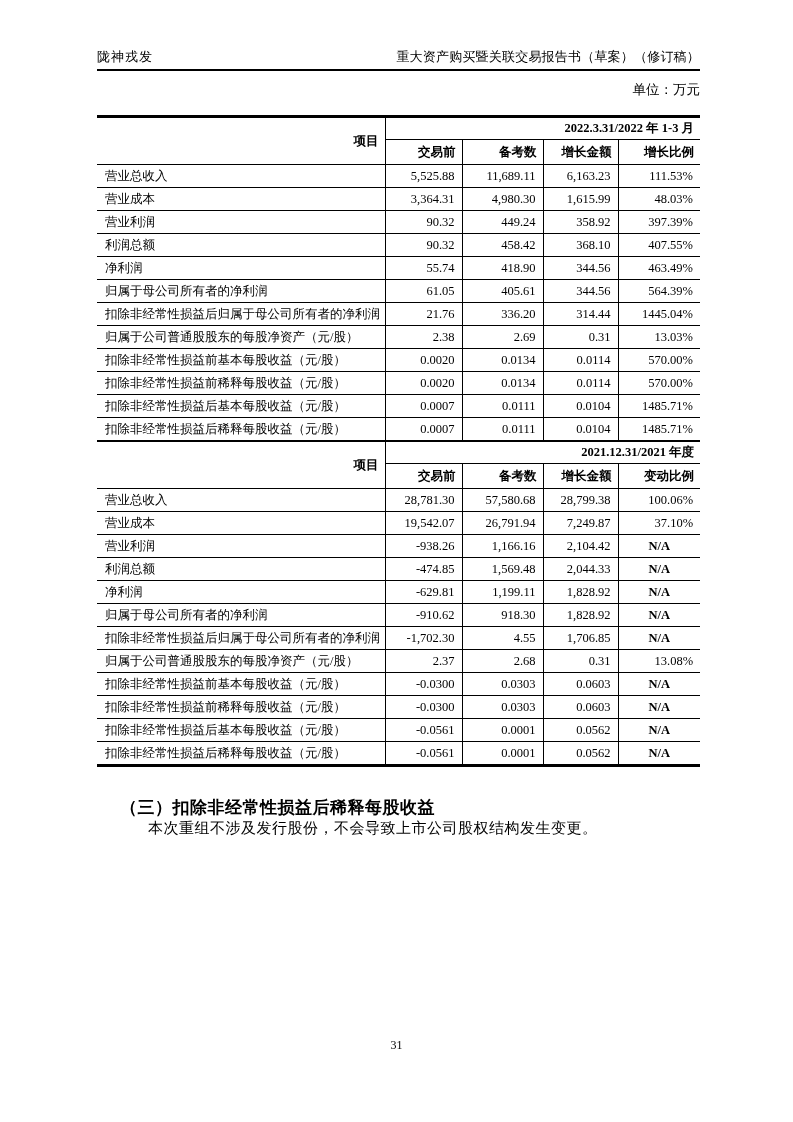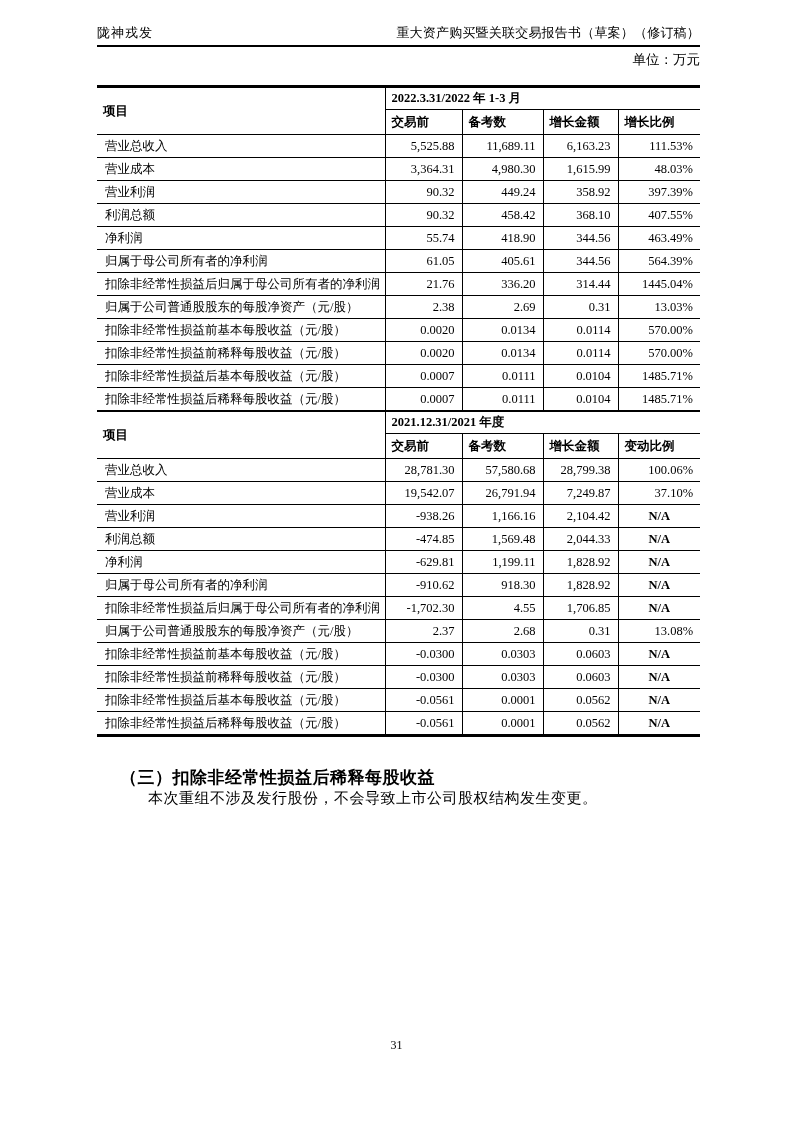--- a/index.html
+++ b/index.html
@@ -17,32 +17,32 @@
     position: absolute;
     left: 97px;
     top: 0;
     width: 603px;
   }
   
   .doc-header {
     display: flex;
     justify-content: space-between;
     align-items: flex-end;
-    padding-top: 24px;
+    padding-top: 48px;
     padding-bottom: 3px;
     border-bottom: 2px solid #000;
     font-size: 13px;
   }
   .doc-header .left  { letter-spacing: 1px; }
   .doc-header .right { letter-spacing: 0.2px; }
   
   .unit-line {
     text-align: right;
     font-size: 13.5px;
-    margin-top: 4px;
+    margin-top: 10px;
     margin-bottom: 16px;
   }
   
   table.fin {
     width: 603px;
     border-collapse: collapse;
     table-layout: fixed;
     font-size: 12.5px;
     border-left: none;
     border-right: none;
@@ -52,21 +52,21 @@
   table.fin.first tr:last-child td { border-bottom: none; }
   .fin th, .fin td {
     border: 1px solid #000;
     padding: 0 6px;
     height: 22px;
     line-height: 1.15;
     vertical-align: middle;
     overflow: hidden;
     white-space: nowrap;
   }
-  .fin th { font-weight: bold; text-align: left; }
+  .fin th { font-weight: bold; text-align: right; }
   .fin th.period-cell { height: 21px; }
   .fin th.colname     { height: 24px; }
   .fin th:first-child, .fin td:first-child { border-left: none; }
   .fin th:last-child,  .fin td:last-child  { border-right: none; }
   .fin td.item { text-align: left;  padding-left: 8px; }
   .fin td.num  { text-align: right; padding-right: 7px; }
   .fin td.na   { text-align: center; padding-right: 6px; font-weight: bold; }
   
   .section-heading {
     margin-top: 29px;

